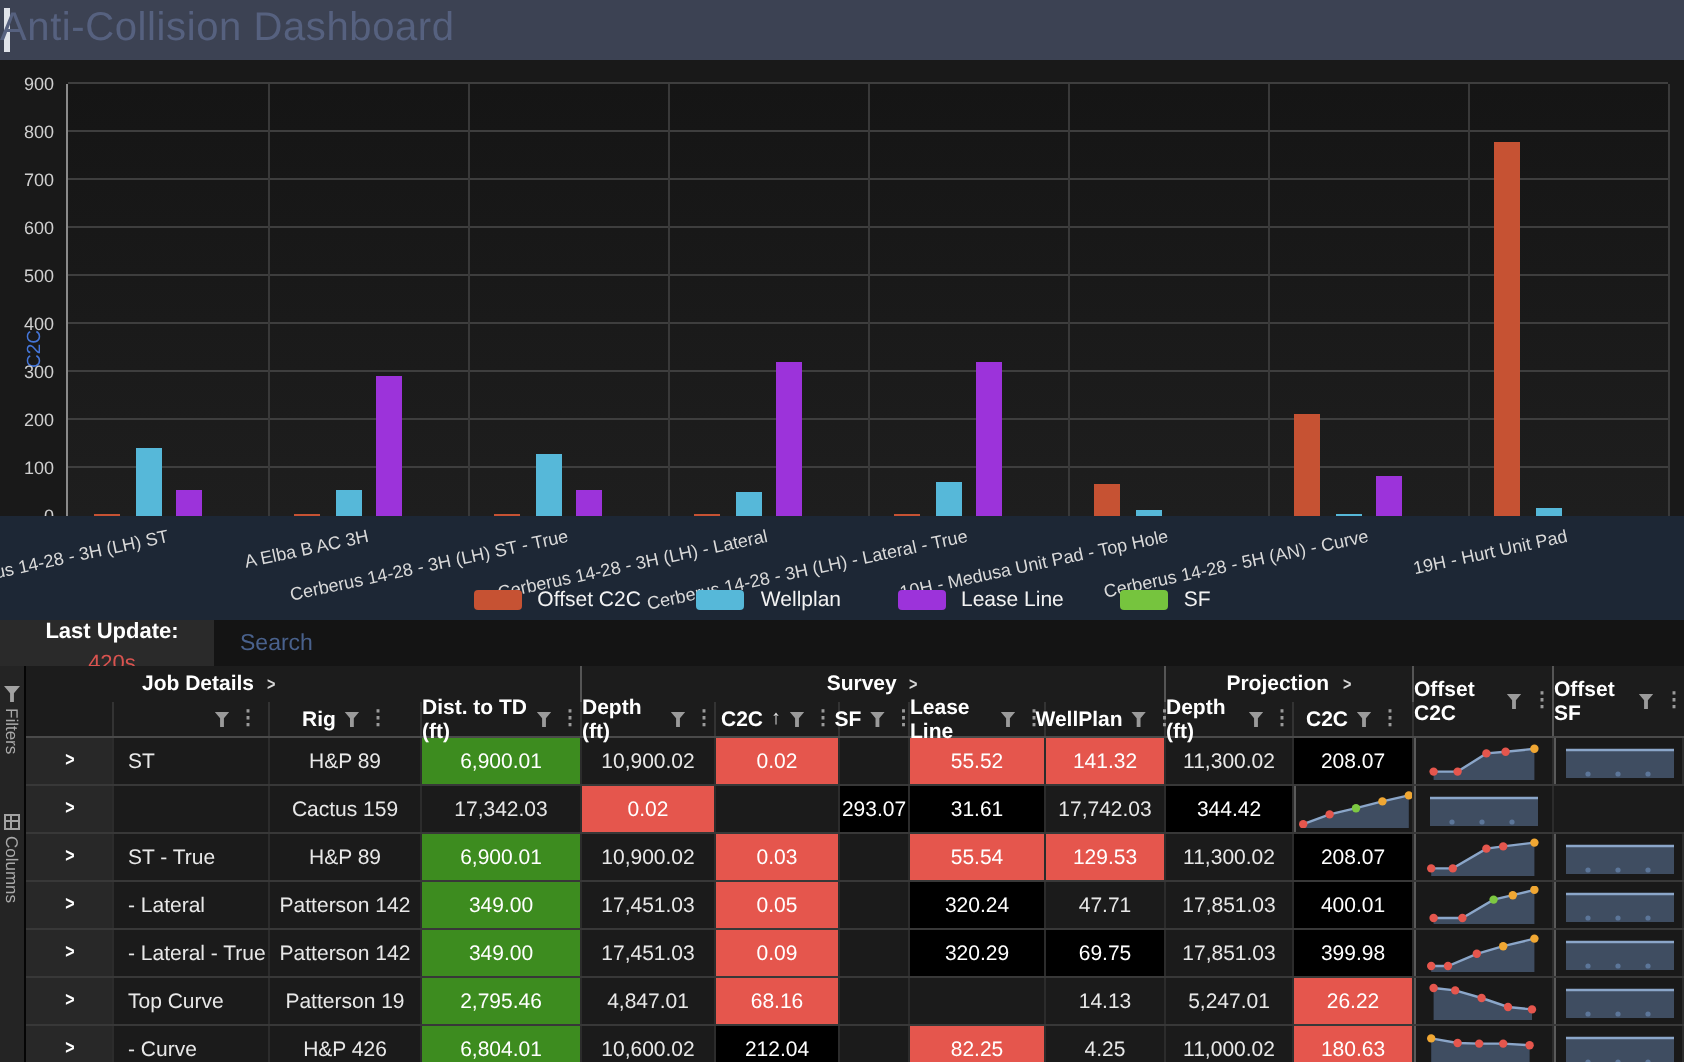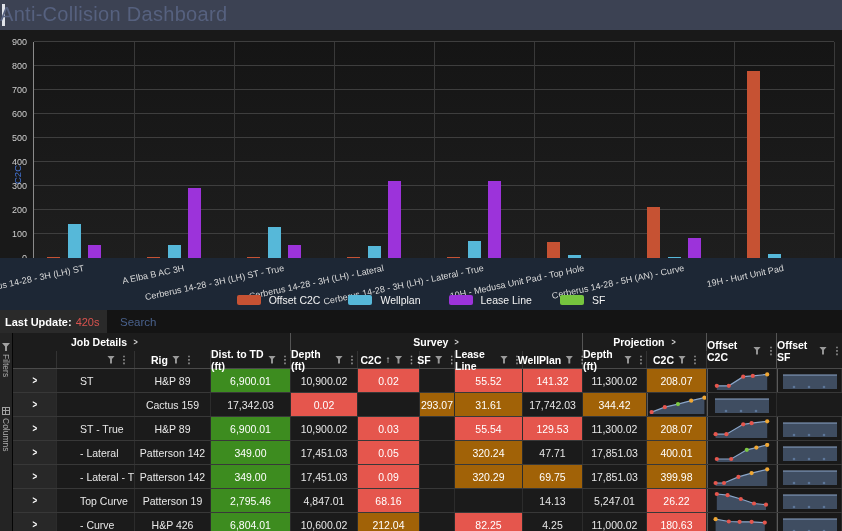--- a/index.html
+++ b/index.html
@@ -28,21 +28,21 @@
   .xlabel { position:absolute; top:4px; width:0; }
   .xlabel span { position:absolute; right:0; top:0; white-space:nowrap; color:#dadada; font-size:9px;
                  transform:rotate(-12deg); transform-origin:100% 0; }
   #legend { position:absolute; left:0; right:0; bottom:4px; display:flex; justify-content:center; gap:28px; align-items:center; }
   .legend-item { display:flex; align-items:center; gap:8px; }
   .legend-swatch { width:24px; height:10px; border-radius:2px; }
   .legend-label { color:#f2f2f2; font-size:10.5px; }
 
   
   .update-bar { height:23px; background:#141414; display:flex; align-items:center; }
-  .update-box { width:107px; height:23px; background:#2a2a2a; display:flex; align-items:center; padding-left:5px; box-sizing:border-box; gap:4px; }
+  .update-box { width:107px; height:23px; background:#2a2a2a; display:flex; align-items:center; padding-left:5px; box-sizing:border-box; gap:4px;flex-direction:column; }
   .update-label { color:#ffffff; font-weight:bold; font-size:11px; white-space:nowrap; }
   .update-value { color:#d9534f; font-size:11px; }
   .search-input { background:transparent; border:none; outline:none; color:#7d9cc8; font-size:11.5px; margin-left:11px; width:220px; }
   .search-input::placeholder { color:#49618c; opacity:1; }
 
   
   .table-wrap { height:198px; display:flex; overflow:hidden; background:#161616; }
   .side-toolbar { width:13px; background:#242424; border-right:1px solid #050505; display:flex; flex-direction:column; align-items:center; padding-top:10px; gap:30px; box-sizing:border-box; }
   .tool { display:flex; flex-direction:column; align-items:center; gap:3px; color:#a9a9a9; }
   .tool-label { writing-mode:vertical-rl; font-size:8.5px; }
@@ -63,23 +63,23 @@
   .f-ico { width:8px; height:8px; background:#9a9a9a; clip-path:polygon(0 0,100% 0,62% 45%,62% 100%,38% 100%,38% 45%); flex:none; }
   .kebab { color:#9a9a9a; font-size:10px; line-height:1; }
   .sort-arrow { color:#e0e0e0; font-size:10px; }
   #tbody { flex:1; overflow:hidden; }
   .trow { display:grid; grid-template-columns:44px 78px 76px 80px 67px 62px 35px 68px 60px 64px 60px 70px 65px;
           height:24px; border-bottom:1px solid #383838; box-sizing:border-box; background:#1b1b1b; }
   .cell { display:flex; align-items:center; justify-content:center; font-size:10.5px; color:#e8e8e8;
           border-right:1px solid #2c2c2c; box-sizing:border-box; overflow:hidden; white-space:nowrap; }
   .cell.expand { background:#282828; color:#fff; font-weight:bold; cursor:pointer; }
   .cell.expand .chev { font-size:10px; transform:scaleX(.8); }
-  .cell.name { justify-content:flex-start; padding-left:7px;margin-left:16px; }
+  .cell.name { justify-content:flex-start; padding-left:7px; }
   .cell.green { background:#3d8c1f; color:#fff; }
-  .cell.amber { background:#a16207; color:#fff; }
+  .cell.amber { background:#000000; color:#fff; }
   .cell.red   { background:#e5564d; color:#fff; }
   .cell.spark { border-left:1px solid #5a5a5a; background:#191919; padding:0; }
 </style>
 </head>
 <body>
 
 <div class="app">
 
   <div class="hdr">
     <div class="brand-stripe"></div>

